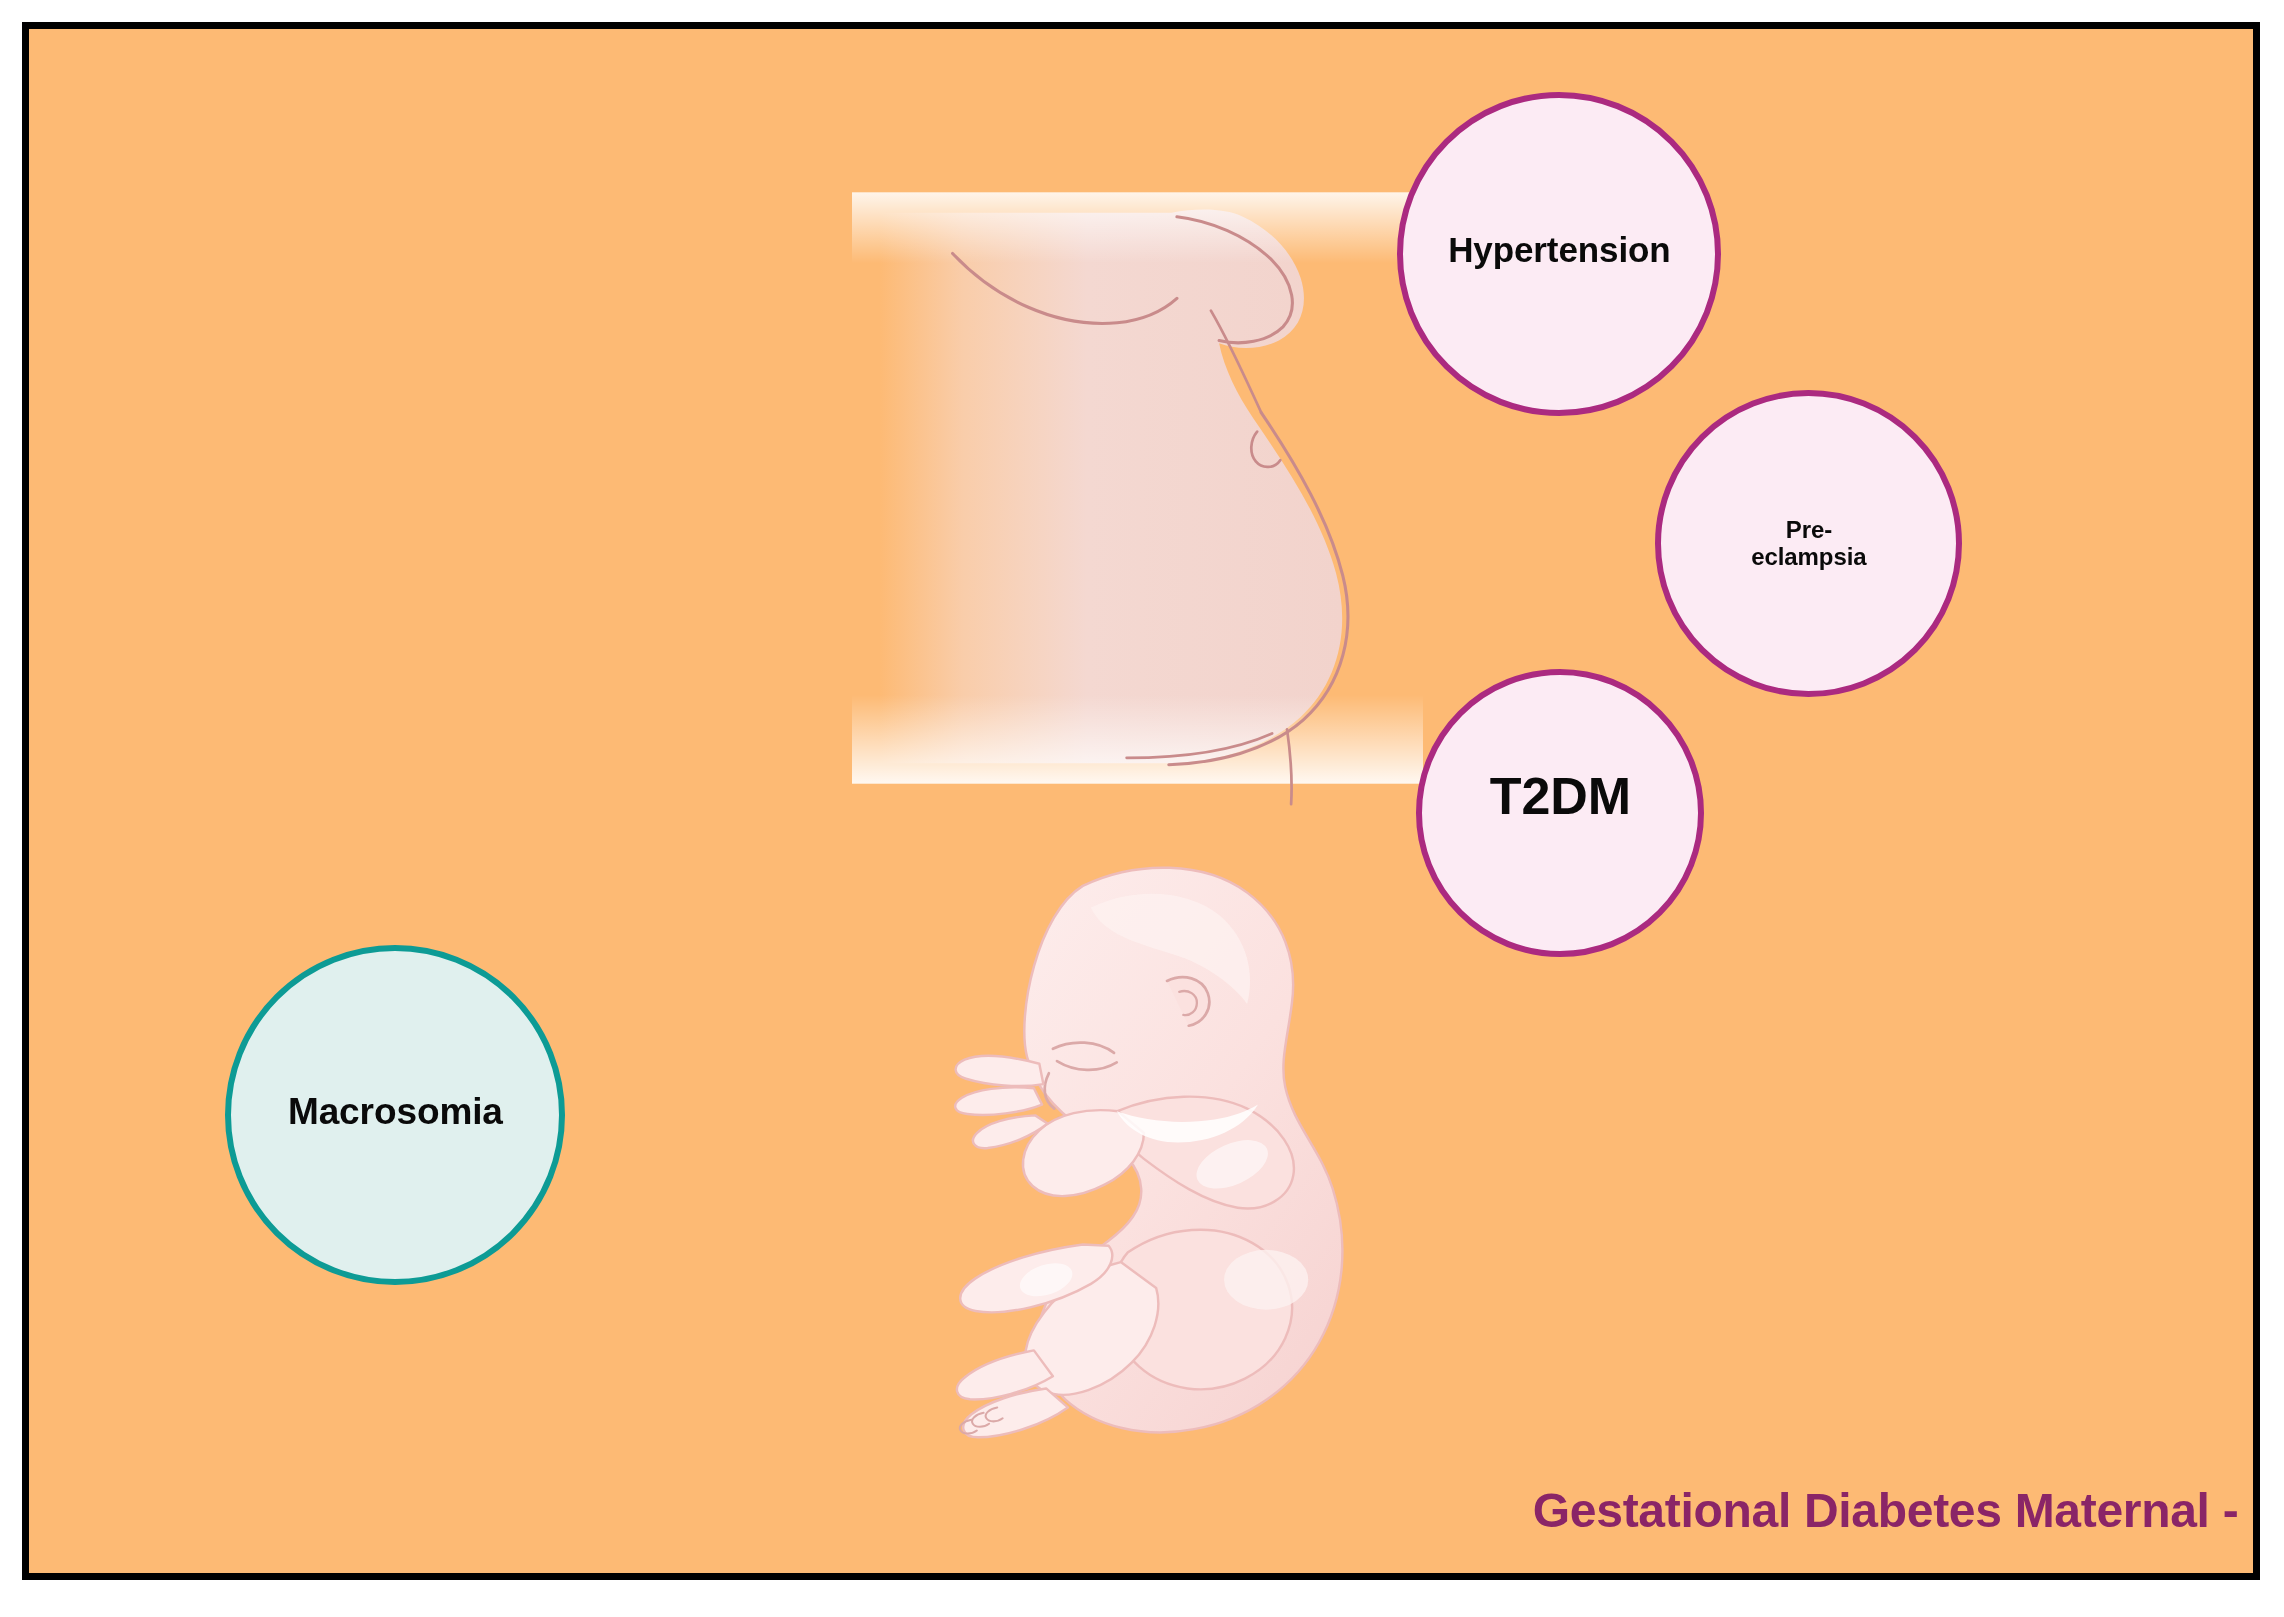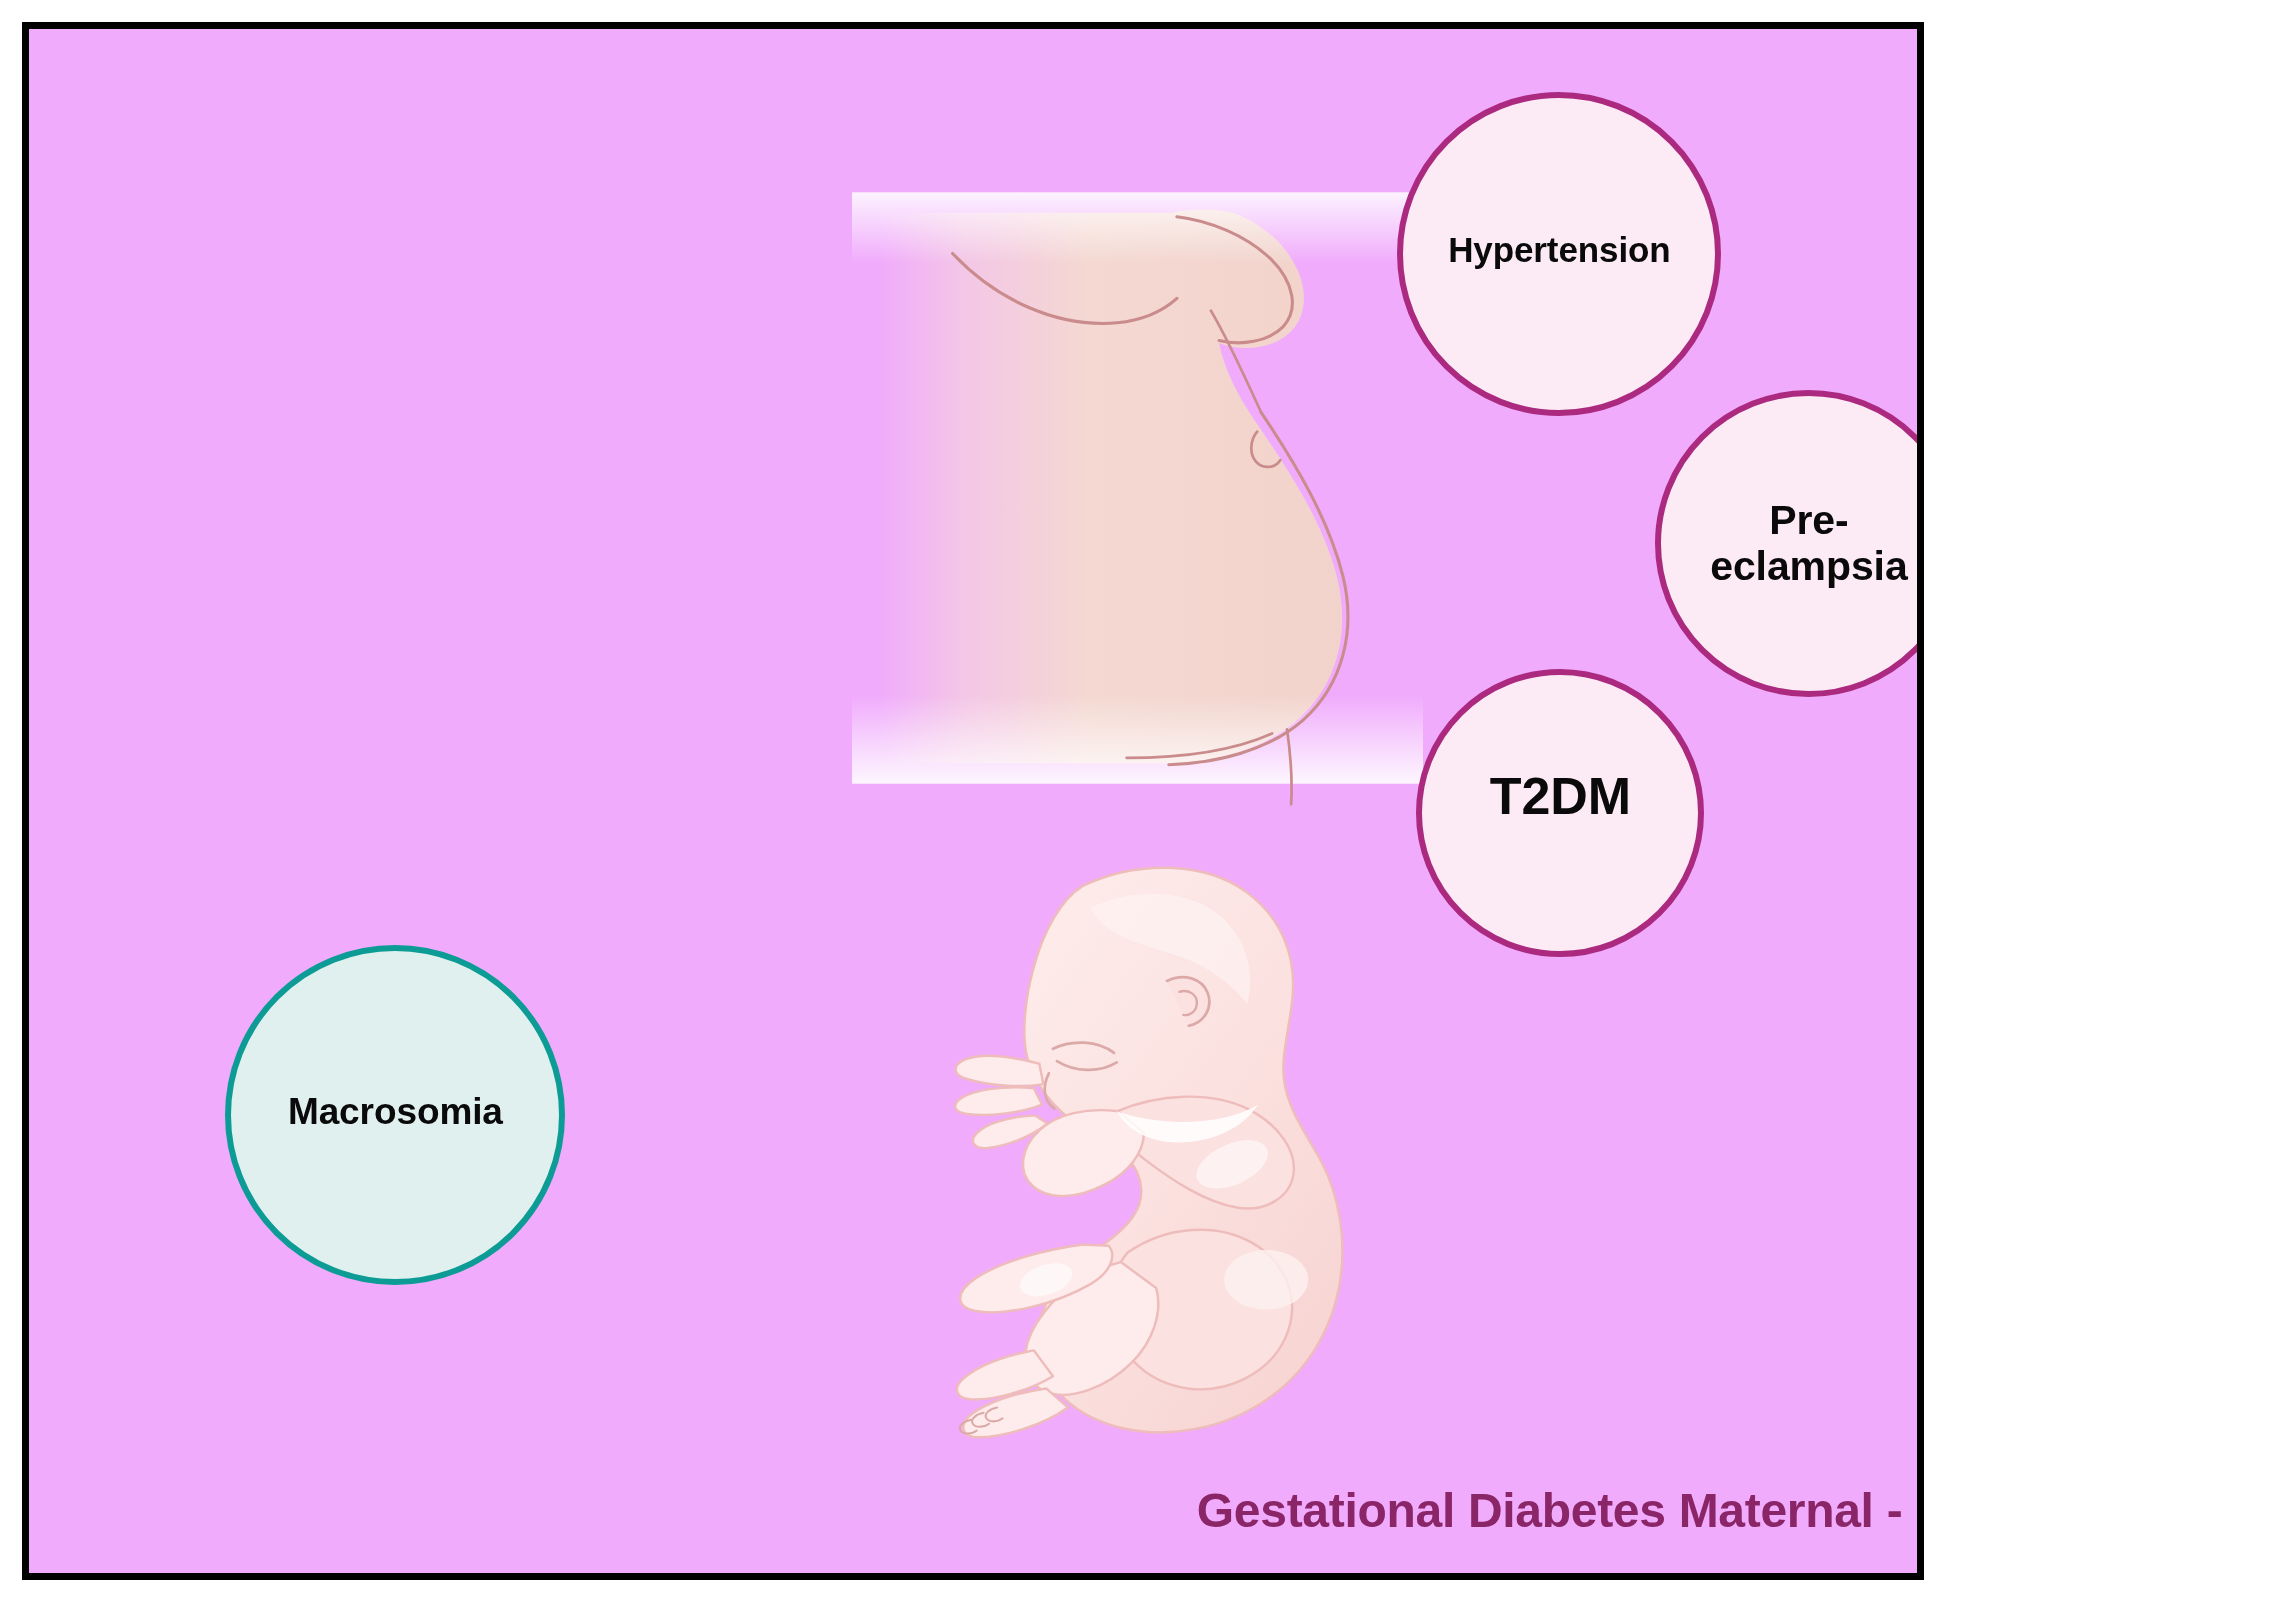--- a/index.html
+++ b/index.html
@@ -11,24 +11,24 @@
   }
   #canvas{
     position:relative;
     width:2284px;height:1617px;
     background:#ffffff;
   }
   
   #frame{
     position:absolute;
     left:22.4px;top:22.4px;
-    width:1902px;height:1558px;
+    width:2238px;height:1558px;
     box-sizing:border-box;
     border:7.5px solid #000000;
-    background:#f0abfc;
+    background:#fdba74;
     overflow:hidden;
   }
   
   .art{position:absolute;pointer-events:none;}
   #belly-art{left:823px;top:136px;width:571px;height:680px;}
   #fetus-art{left:884px;top:816px;width:489px;height:625px;}
 
   
   .bubble{
     position:absolute;
@@ -53,21 +53,21 @@
   .bubble.teal{
     border:6.1px solid #0d9b95;
     background:#e0f0ee;
   }
 
   
   #bubble-hypertension{left:1368px;top:63px;width:324px;height:324px;}
   #bubble-hypertension .label{font-size:35px;margin-bottom:9.5px;}
 
   #bubble-preeclampsia{left:1626px;top:361px;width:307px;height:307px;}
-  #bubble-preeclampsia .label{font-size:41px;}
+  #bubble-preeclampsia .label{font-size:24px;}
 
   #bubble-t2dm{left:1387px;top:640px;width:288px;height:288px;}
   #bubble-t2dm .label{font-size:52px;margin-bottom:34px;}
 
   #bubble-preterm{left:543px;top:680px;width:337px;height:337px;}
   #bubble-preterm .label{font-size:38px;margin-bottom:9.5px;}
 
   #bubble-macrosomia{left:196px;top:916px;width:340px;height:340px;}
   #bubble-macrosomia .label{font-size:37px;margin-bottom:6.8px;}
 

